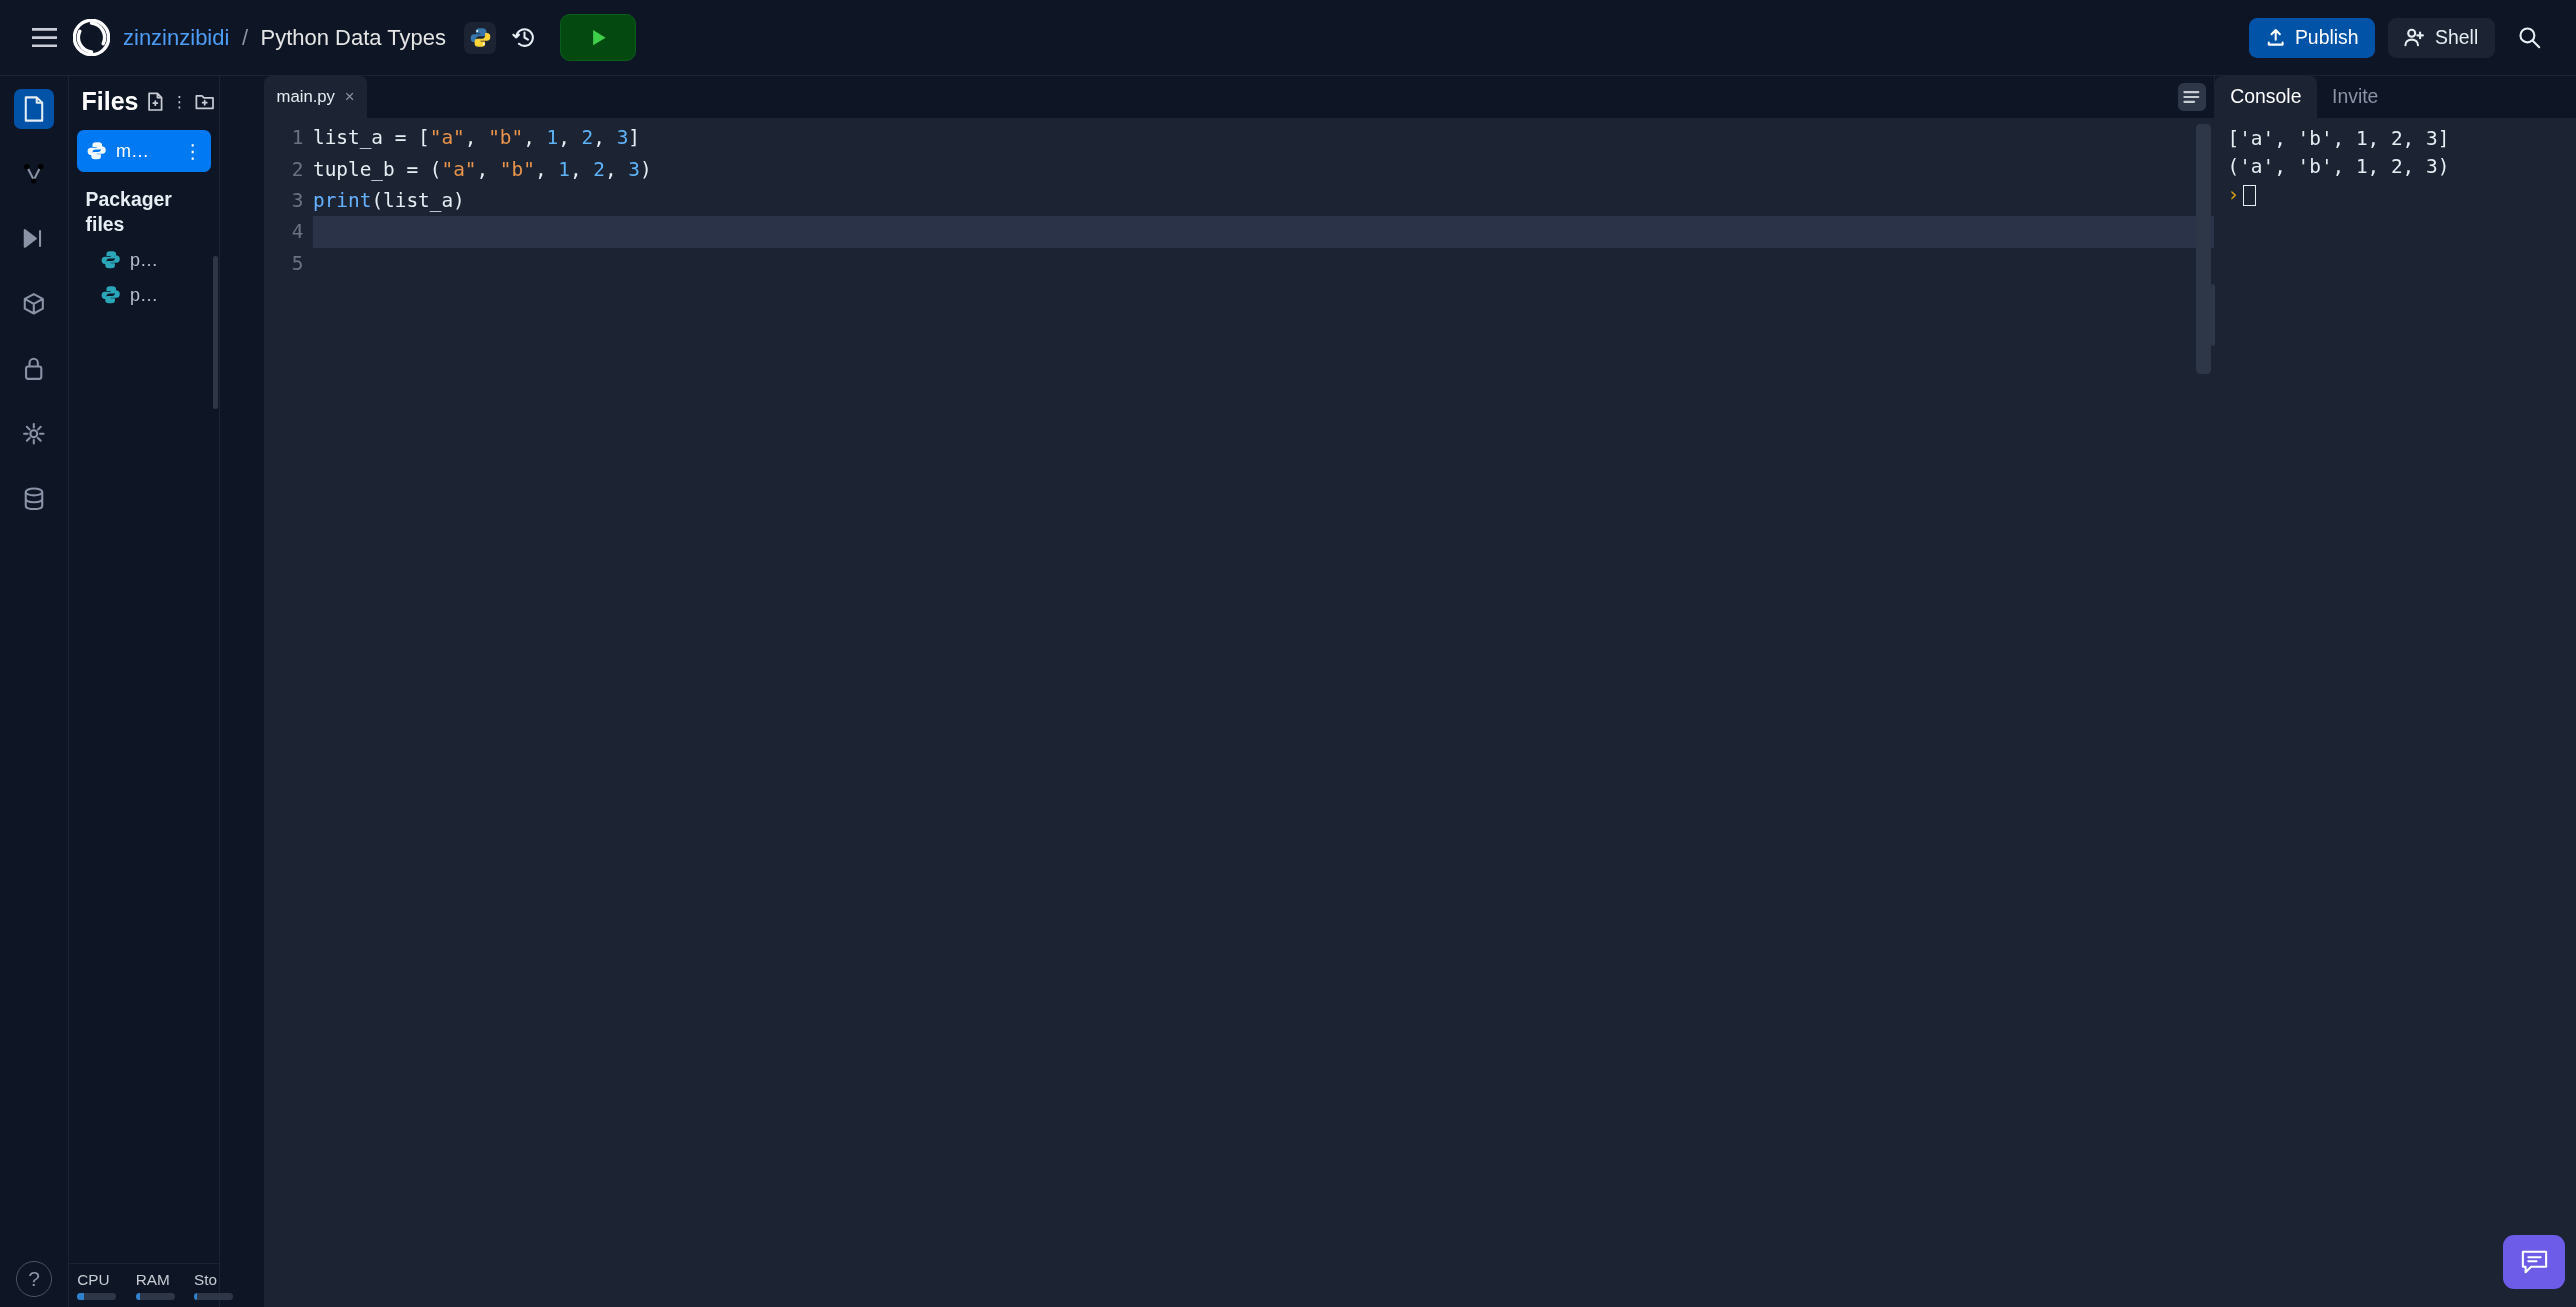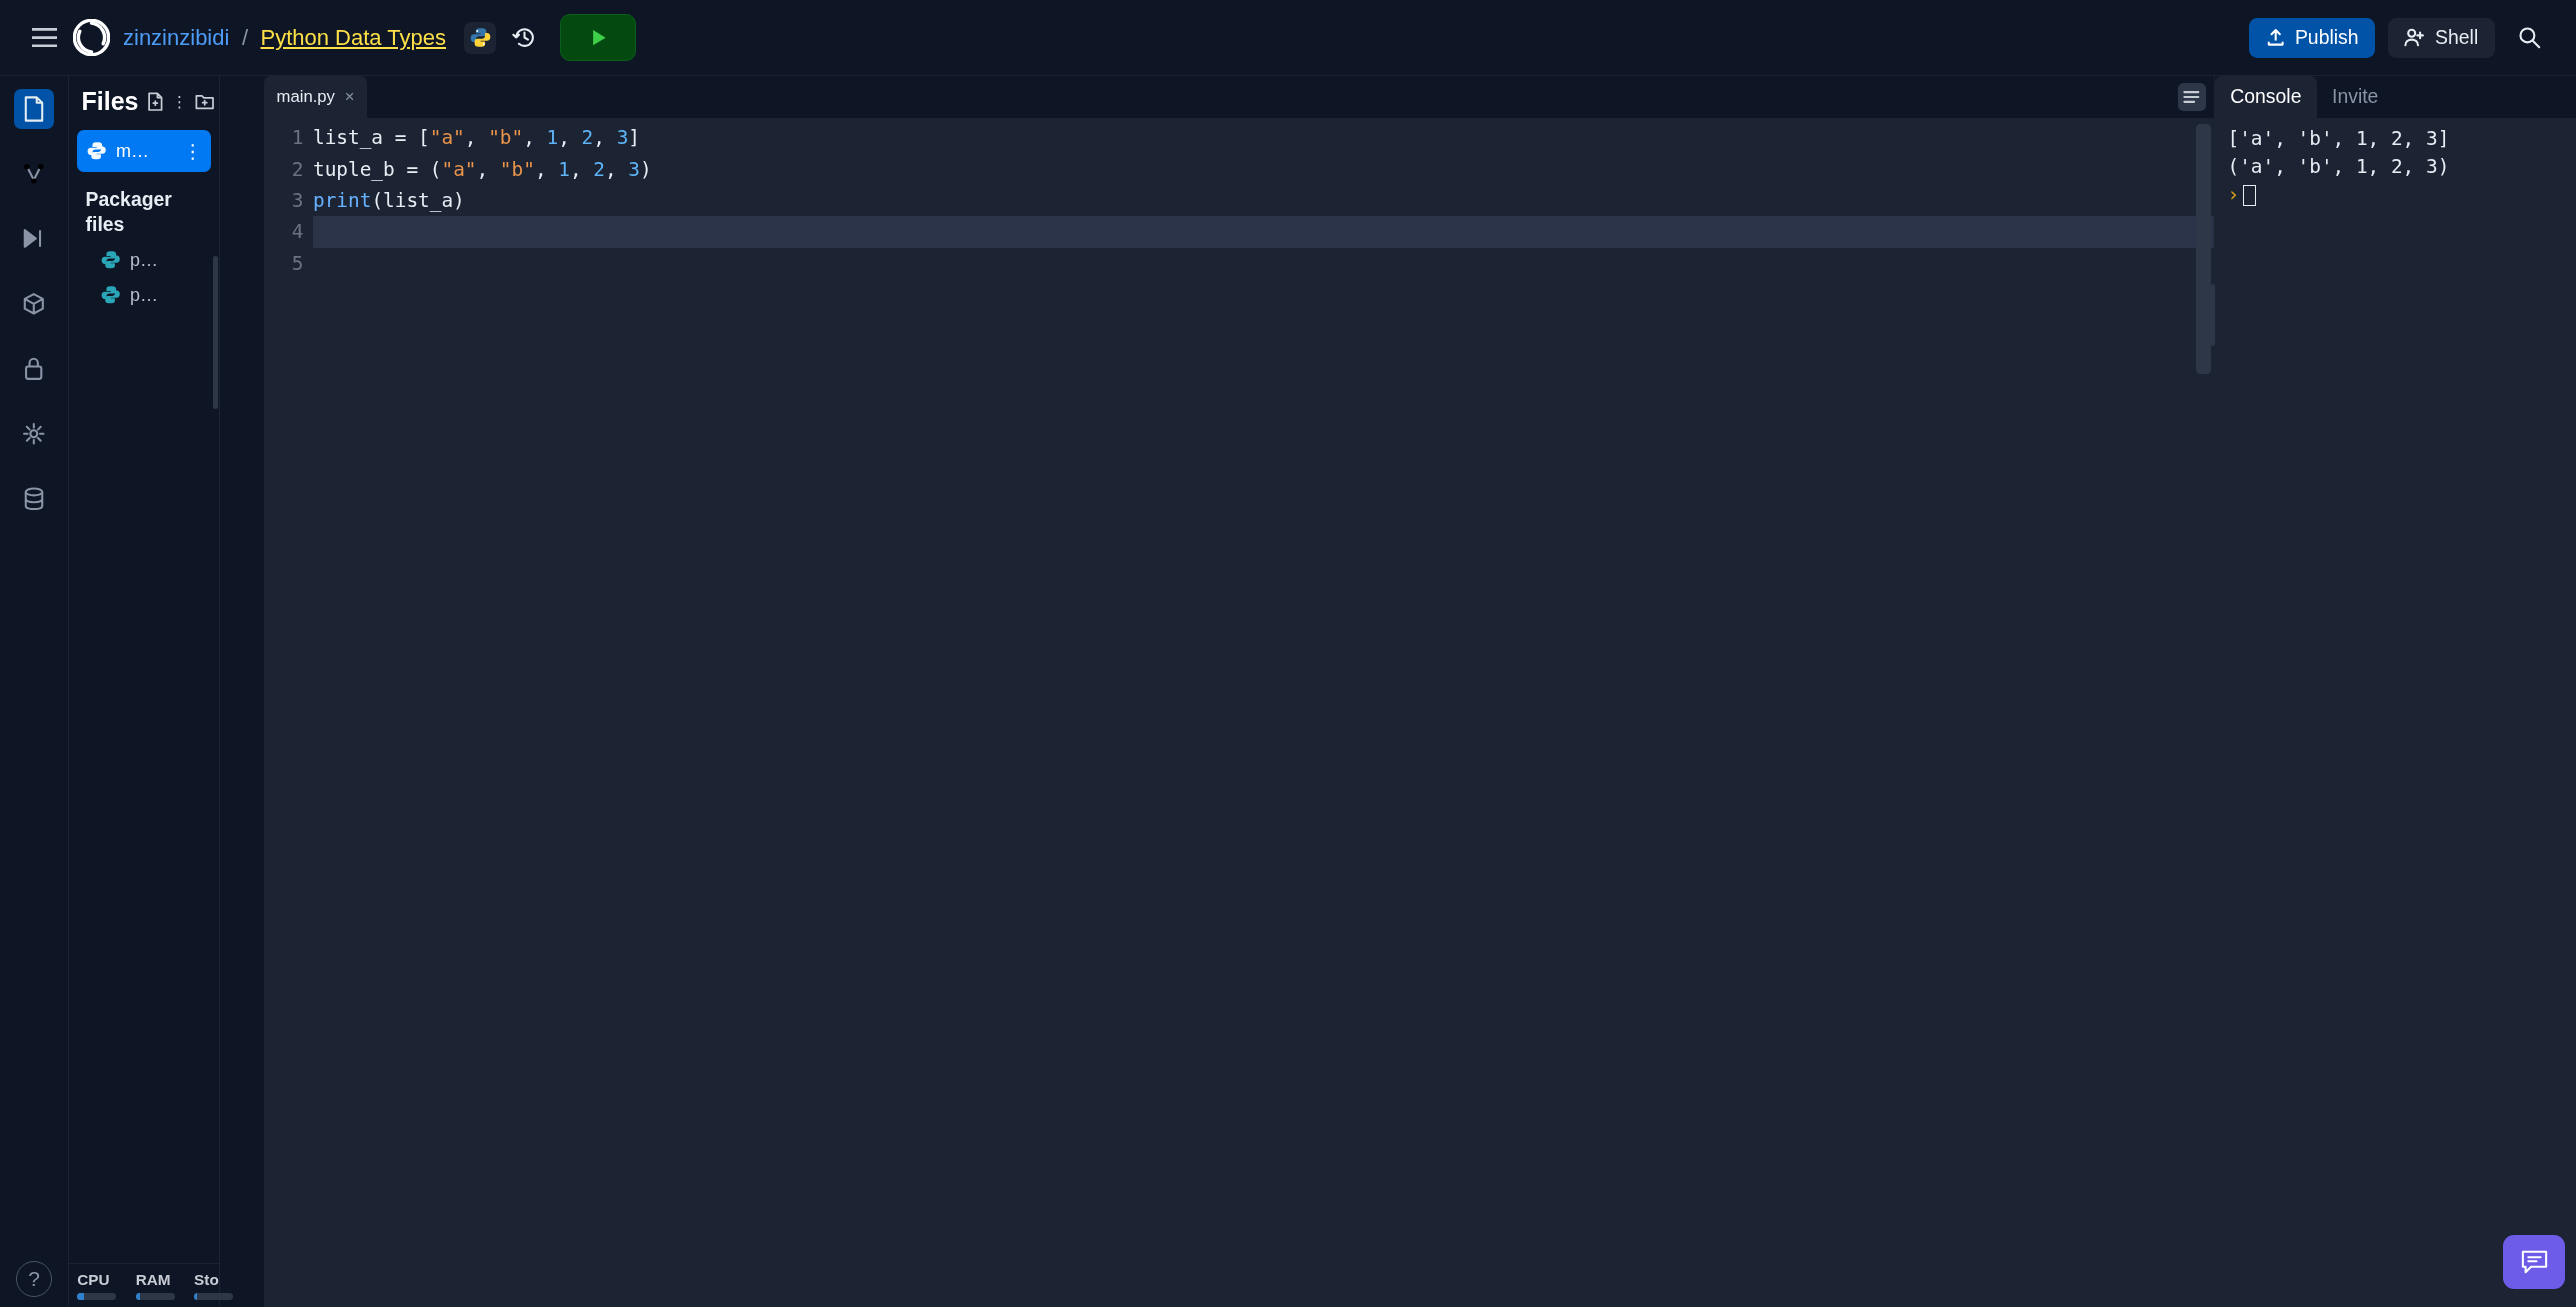--- a/index.html
+++ b/index.html
@@ -9,21 +9,21 @@
 .header {
   display: flex; align-items: center; gap: 12.5px;
   height: 76px; padding: 0 30px;
   border-bottom: 1.4px solid #1c2333;
 }
 .hamburger { width: 29px; height: 29px; display:flex; align-items:center; justify-content:center; cursor:pointer; color:#c8ccd4;}
 .logo { width:39px; height:39px; display:flex; align-items:center; justify-content:center; }
 .breadcrumb { display:flex; align-items:center; gap:12.5px; font-size:22px; font-weight:500; }
 .breadcrumb .owner { color:#4d9cf6; }
 .breadcrumb .sep  { color:#8a94a6; }
-.breadcrumb .proj { color:#fde047;text-decoration:underline; }
+.breadcrumb .proj { color:#e5e5e5; }
 .lang-badge { width:32px; height:32px; border-radius:7px; background:#1c2333; display:flex; align-items:center; justify-content:center; margin-left:5.6px;}
 .history-btn { color:#e6edf3; display:flex; align-items:center; justify-content:center; width:31px; height:31px; cursor:pointer; }
 .run-btn { width:76px; height:47px; border-radius:9.7px; background:#044a10; display:flex; align-items:center; justify-content:center; cursor:pointer; margin-left:8.3px; border:0.7px solid #0a5f1a;}
 .spacer { flex:1; }
 .hdr-btn { height:40px; border-radius:8.3px; display:flex; align-items:center; gap:9.7px; padding:0 16.7px; font-size:19.4px; font-weight:500; cursor:pointer; }
 .publish { background:#0053a6; color:#fff; }
 .invite  { background:#1c2333; color:#e6edf3; }
 .search-btn { color:#e6edf3; display:flex; align-items:center; justify-content:center; width:33px; height:33px; cursor:pointer; margin-left:5.6px;}
 
 
@@ -41,21 +41,21 @@
 .sb-head { display:flex; align-items:center; gap:8.3px; margin-bottom:14px; padding-left:4.2px;}
 .sb-head .title { font-size:25px; font-weight:700; color:#fff; flex:1;}
 .sb-head .ib { color:#c8ccd4; cursor:pointer; }
 .file-sel { background:#0079f2; border-radius:7px; height:42px; display:flex; align-items:center; gap:9.7px; padding:0 9.7px; color:#fff; cursor:pointer;}
 .file-sel .fname { flex:1; font-size:18px; overflow:hidden; text-overflow:ellipsis; white-space:nowrap;}
 .file-sel .dots { font-size:19.4px; letter-spacing:-1.4px;}
 .sub-title { font-size:19.4px; font-weight:600; color:#e6edf3; padding:15.3px 8.3px 4.2px; line-height:1.25; word-break:break-word;}
 .subfile { display:flex; align-items:center; gap:9.7px; padding:9.7px 7px 4.2px 23.6px; color:#b8c0cc; font-size:18px; cursor:pointer;}
 .sb-footer { position:absolute; bottom:0; left:0; right:0; padding:7px 8.3px; display:flex; gap:19.4px; border-top:1.4px solid #1c2333;}
 .stat { display:flex; flex-direction:column; gap:4.2px; }
-.stat .label { font-size:15.3px; color:#c8ccd4; font-weight:700;}
+.stat .label { font-size:15.3px; color:#c8ccd4; font-weight:400;}
 .bar { width:39px; height:7px; border-radius:3.5px; background:#2d3748; overflow:hidden;}
 .bar .fill { height:100%; background:#3182ce;}
 .sb-scroll-ind { position:absolute; right:1.4px; top:180px; width:4.2px; height:153px; background:#2d3748; border-radius:2.1px;}
 
 
 .editor-pane { flex:1; display:flex; flex-direction:column; border-right:1.4px solid #1c2333; min-width:0; position:relative;padding-left:44px;}
 .tabs { display:flex; align-items:center; height:42px; background:#0e1525;}
 .tab { display:flex; align-items:center; gap:9.7px; background:#1c2333; height:100%; padding:0 12.5px; border-radius:7px 7px 0 0; font-size:16.7px; color:#e6edf3; cursor:pointer;}
 .tab .x { color:#8a94a6; font-size:16.7px;}
 .tabs-right { flex:1; display:flex; justify-content:flex-end; padding-right:8.3px;}

